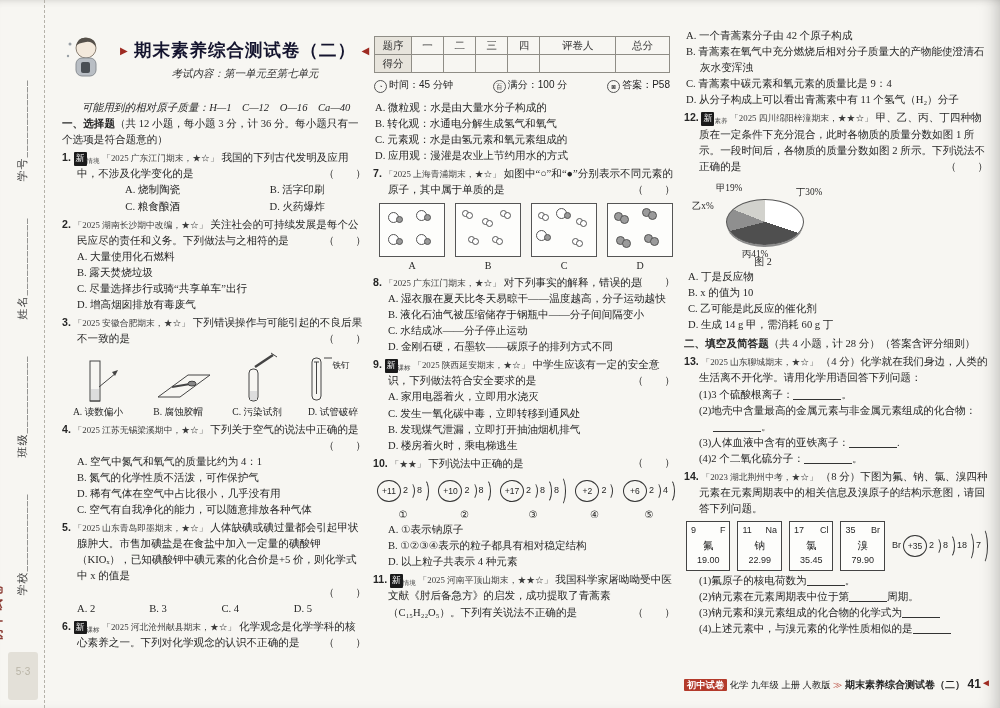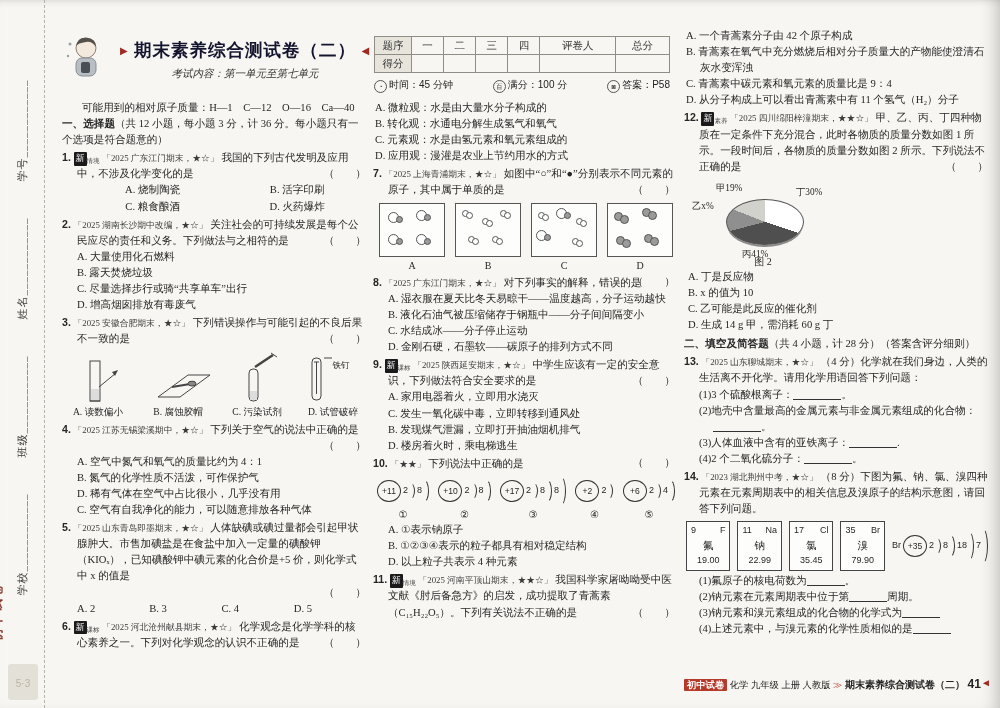--- a/index.html
+++ b/index.html
@@ -6,21 +6,21 @@
   body{background:#d9d9d6;font-family:"Liberation Serif","DejaVu Serif",serif;}
   #page{position:relative;width:1000px;height:708px;background:#f7f6f2;overflow:hidden;
         box-shadow:inset -14px 0 18px -12px rgba(0,0,0,.25), inset 0 6px 10px -8px rgba(0,0,0,.2);}
   .col{position:absolute;font-size:10.6px;line-height:1.52;color:#262626;}
   
   #edge{position:absolute;left:0;top:0;width:44px;height:708px;border-right:1px dashed #b5b2aa;}
   #edge-fields{position:absolute;left:-298px;top:330px;width:640px;transform:rotate(-90deg);
      transform-origin:center;white-space:nowrap;font-size:11px;color:#3a3a3a;letter-spacing:1px;text-align:center;}
   #spine{position:absolute;left:6px;bottom:66px;transform:rotate(-90deg);transform-origin:left bottom;
      font-weight:bold;color:#8a3b33;font-size:13px;white-space:nowrap;letter-spacing:2px;}
-  #logo53{position:absolute;left:8px;bottom:8px;width:30px;height:36px;background:#e3e0d8;color:#b9b4a6;
+  #logo53{position:absolute;left:8px;bottom:8px;width:30px;height:48px;background:#e3e0d8;color:#b9b4a6;
      font-size:10px;text-align:center;line-height:40px;border-radius:3px;font-family:"Liberation Sans",sans-serif;}
   
   #mascot{position:absolute;left:64px;top:34px;}
   #title-wrap{position:absolute;left:112px;top:38px;width:266px;text-align:center;}
   #main-title{font-size:17.5px;font-weight:bold;color:#14142e;letter-spacing:1px;}
   .tri{color:#9e2b22;font-size:10px;vertical-align:2px;}
   #subtitle{font-size:10.5px;color:#333;margin-top:5px;font-style:italic;}
   
   #score-table{position:absolute;left:374px;top:36px;width:296px;border-collapse:collapse;
      font-size:10.5px;color:#333;font-family:"Liberation Sans",sans-serif;}
@@ -40,21 +40,21 @@
      padding:0 2px;border-radius:1px;font-family:"Liberation Sans",sans-serif;}
   .badge-sub{display:inline-block;text-indent:0;font-size:6.5px;color:#444;line-height:1.05;
      vertical-align:-2px;font-family:"Liberation Sans",sans-serif;}
   .src{font-size:8.8px;color:#3c3c3c;}
   .bracket{float:right;}
   .opts{padding-left:15px;}
   .opts div{padding-left:14px;text-indent:-14px;}
   .grid2{display:grid;grid-template-columns:1.1fr 1fr;padding-left:15px;text-align:center;}
   .grid4{display:grid;grid-template-columns:1fr 1fr 1fr 1fr;padding-left:15px;}
   .sec-title{font-weight:bold;}
-  .masses{padding-left:20px;}
+  .masses{padding-left:20px;font-style:italic;}
   
   .figrow{display:flex;justify-content:space-between;align-items:flex-end;padding:3px 2px 0 10px;}
   .figcell{text-align:center;font-size:9.6px;}
   .figcell svg{display:block;margin:0 auto;}
   .nail-label{font-size:8.5px;}
   
   .boxrow{display:flex;justify-content:space-between;padding:4px 2px 0 6px;}
   .molbox-w{text-align:center;font-size:10px;}
   .molbox{position:relative;width:64px;height:52px;border:1px solid #555;background:#fdfdfb;margin-bottom:1px;}
   .mol{position:absolute;}

